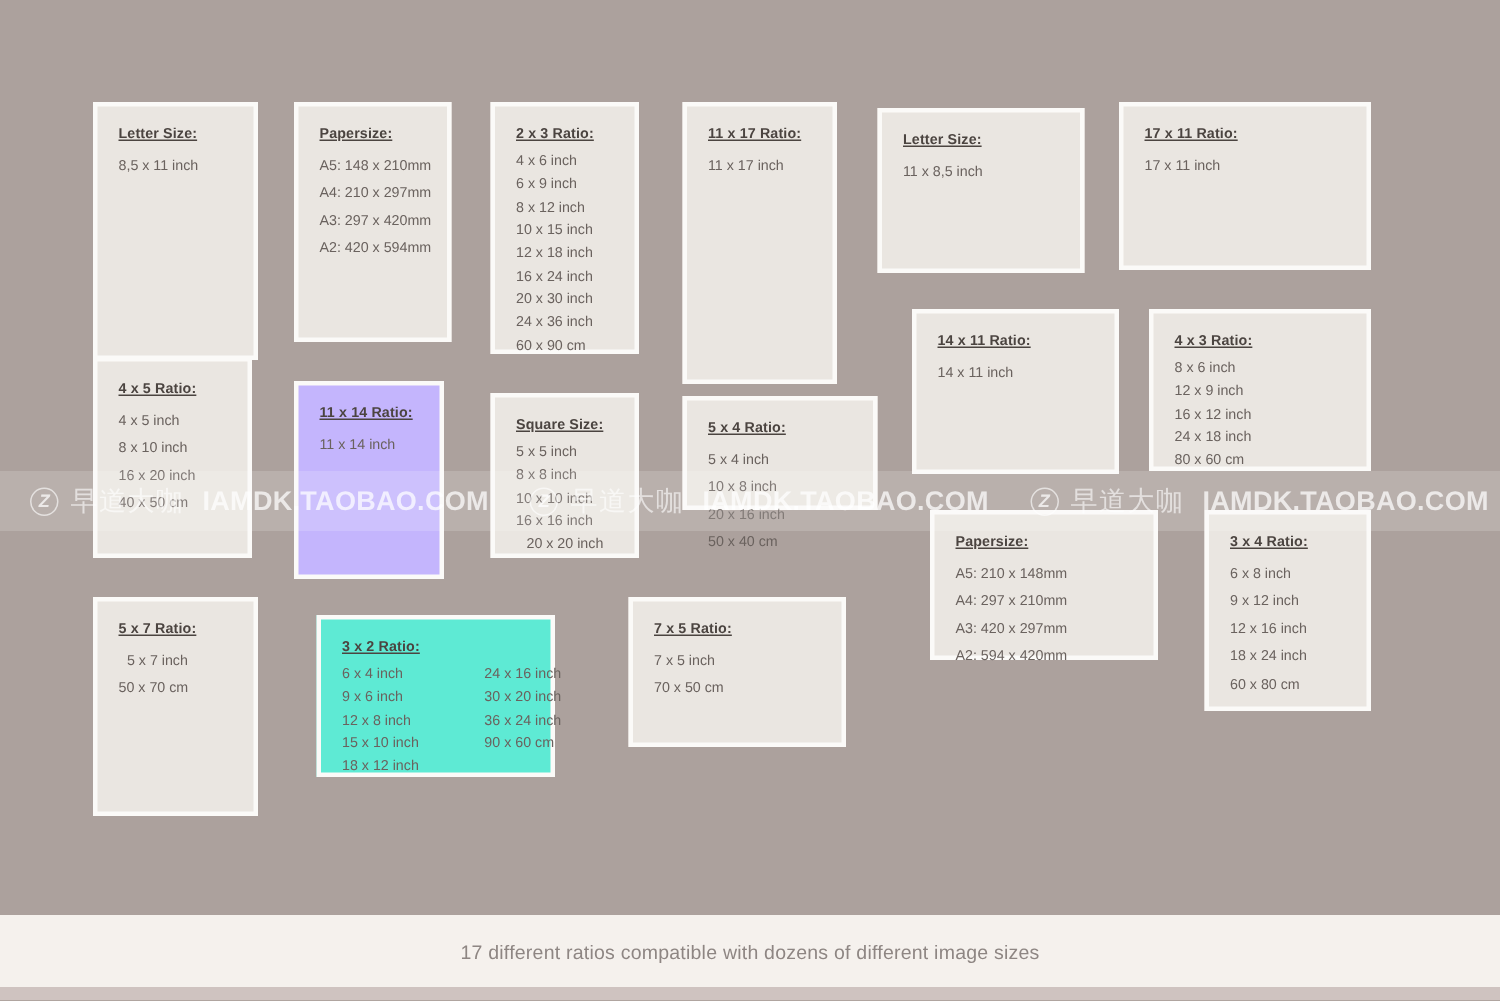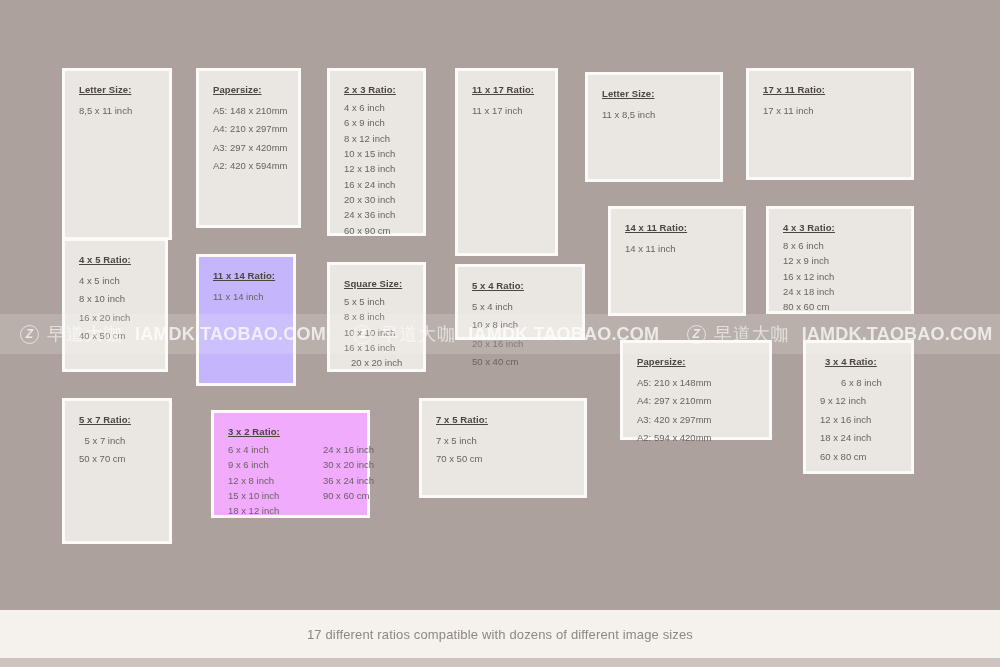--- a/index.html
+++ b/index.html
@@ -252,52 +252,52 @@
           <div class="card-title" style="color: rgb(75, 68, 64);">Papersize:</div>
           <div class="card-line" style="color: rgb(106, 98, 94);">A5: 210 x 148mm</div>
           <div class="card-line" style="color: rgb(106, 98, 94);">A4: 297 x 210mm</div>
           <div class="card-line" style="color: rgb(106, 98, 94);">A3: 420 x 297mm</div>
           <div class="card-line" style="color: rgb(106, 98, 94);">A2: 594 x 420mm</div>
         </div>
       </div>
       <div class="card spaced" style="left: 803px; top: 340px; width: 111px; height: 134px; background: rgb(234, 230, 225); border-color: rgb(251, 250, 248);">
         <div class="card-col">
           <div class="card-title" style="color: rgb(75, 68, 64); text-align: center;">3 x 4 Ratio:</div>
-          <div class="card-line" style="color: rgb(106, 98, 94); margin-left: 21px;">6 x 8 inch</div>
+          <div class="card-line" style="color: rgb(106, 98, 94);">6 x 8 inch</div>
           <div class="card-line" style="color: rgb(106, 98, 94);">9 x 12 inch</div>
           <div class="card-line" style="color: rgb(106, 98, 94);">12 x 16 inch</div>
           <div class="card-line" style="color: rgb(106, 98, 94);">18 x 24 inch</div>
           <div class="card-line" style="color: rgb(106, 98, 94);">60 x 80 cm</div>
         </div>
       </div>
       <div class="card spaced" style="left: 62px; top: 398px; width: 110px; height: 146px; background: rgb(234, 230, 225); border-color: rgb(251, 250, 248);">
         <div class="card-col">
           <div class="card-title" style="color: rgb(75, 68, 64);">5 x 7 Ratio:</div>
           <div class="card-line" style="color: rgb(106, 98, 94); text-align: center;">5 x 7 inch</div>
           <div class="card-line" style="color: rgb(106, 98, 94);">50 x 70 cm</div>
         </div>
       </div>
-      <div class="card" style="left: 211px; top: 410px; width: 159px; height: 108px; background: #f0abfc; border-color: rgb(251, 250, 248); gap: 43px;">
+      <div class="card" style="left: 211px; top: 410px; width: 159px; height: 108px; background: #5eead4; border-color: rgb(251, 250, 248); gap: 43px;">
         <div class="card-col">
           <div class="card-title" style="color: rgb(75, 68, 64);">3 x 2 Ratio:</div>
           <div class="card-line" style="color: rgb(106, 98, 94);">6 x 4 inch</div>
           <div class="card-line" style="color: rgb(106, 98, 94);">9 x 6 inch</div>
           <div class="card-line" style="color: rgb(106, 98, 94);">12 x 8 inch</div>
           <div class="card-line" style="color: rgb(106, 98, 94);">15 x 10 inch</div>
           <div class="card-line" style="color: rgb(106, 98, 94);">18 x 12 inch</div>
         </div>
         <div class="card-col">
           <div class="card-title" style="visibility: hidden;">&nbsp;</div>
           <div class="card-line" style="color: rgb(106, 98, 94);">24 x 16 inch</div>
           <div class="card-line" style="color: rgb(106, 98, 94);">30 x 20 inch</div>
           <div class="card-line" style="color: rgb(106, 98, 94);">36 x 24 inch</div>
           <div class="card-line" style="color: rgb(106, 98, 94);">90 x 60 cm</div>
         </div>
       </div>
-      <div class="card spaced" style="left: 419px; top: 398px; width: 168px; height: 100px; background: rgb(234, 230, 225); border-color: rgb(251, 250, 248);">
+      <div class="card spaced" style="left: 419px; top: 398px; width: 145px; height: 100px; background: rgb(234, 230, 225); border-color: rgb(251, 250, 248);">
         <div class="card-col">
           <div class="card-title" style="color: rgb(75, 68, 64);">7 x 5 Ratio:</div>
           <div class="card-line" style="color: rgb(106, 98, 94);">7 x 5 inch</div>
           <div class="card-line" style="color: rgb(106, 98, 94);">70 x 50 cm</div>
         </div>
       </div>
     </div>
 
   <div id="watermark">
       <div class="wm-unit">

